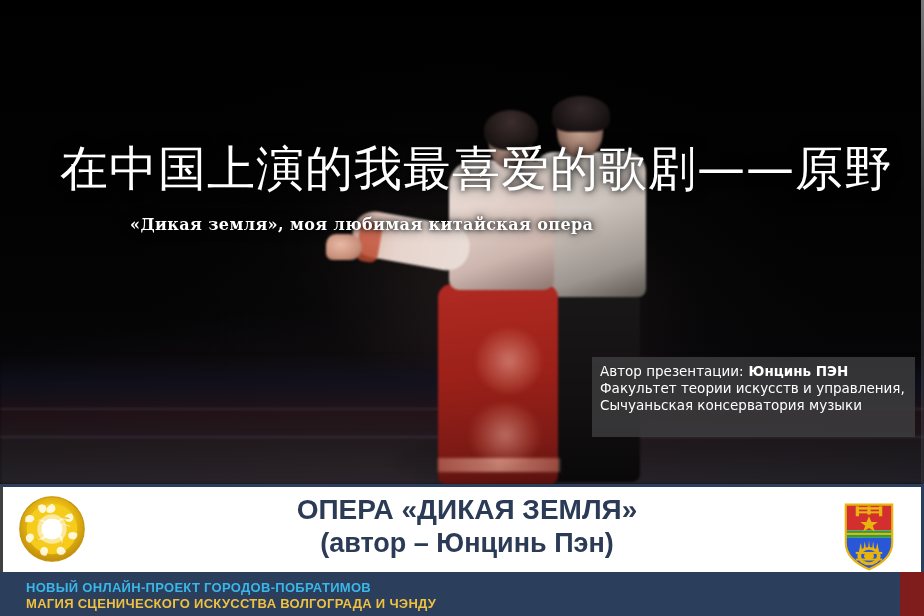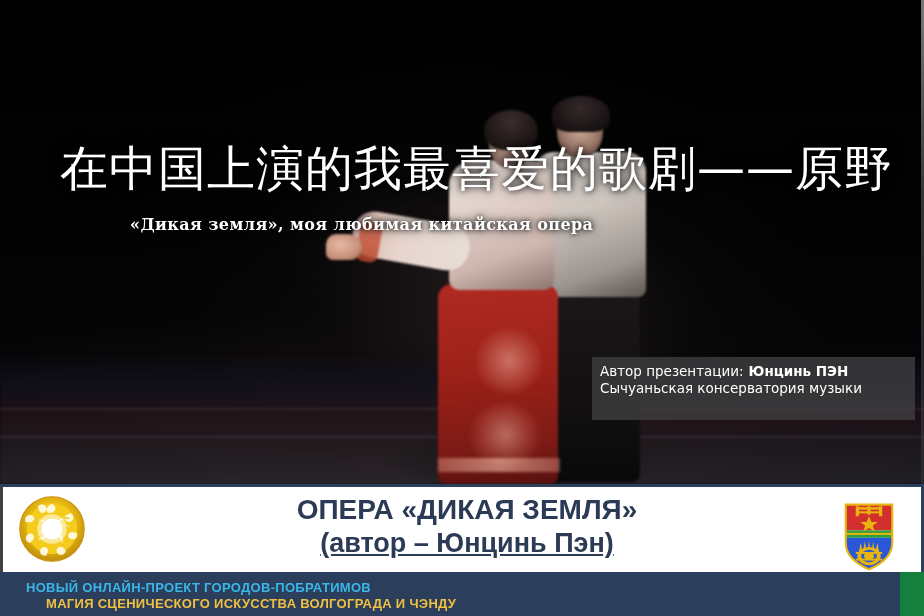--- a/index.html
+++ b/index.html
@@ -8,21 +8,21 @@
     background: #000;
   }
   body {
     font-family: "Liberation Sans", sans-serif;
   }
   #slide {
     position: relative;
     width: 924px;
     height: 616px;
     overflow: hidden;
-    background: #15803d;
+    background: #7f1d1d;
   }
 
   
   #photo-area {
     position: absolute;
     left: 0; top: 0;
     width: 924px;
     height: 484px;
     overflow: hidden;
     background: #000;
@@ -257,21 +257,20 @@
     color: #2b3a55;
     letter-spacing: 0px;
     line-height: 34px;
   }
   #footer-title .l2 {
     font-family: "Liberation Sans", sans-serif;
     font-weight: 700;
     font-size: 27px;
     color: #2b3a55;
     line-height: 32px;
-    text-decoration: underline;
   }
   #crest-right {
     position: absolute;
     right: 27px;
     top: 16px;
     width: 50px;
     height: 68px;
   }
 
   
@@ -286,21 +285,21 @@
   #bottom-strip .sl {
     position: absolute;
     left: 26px;
     font-family: "Liberation Sans", sans-serif;
     font-weight: 700;
     font-size: 13px;
     letter-spacing: 0.3px;
     white-space: nowrap;
   }
   #bottom-strip .sl1 { top: 8px;  color: #39b7e8; }
-  #bottom-strip .sl2 { top: 24px; color: #f0c040; margin-left: 20px; }
+  #bottom-strip .sl2 { top: 24px; color: #f0c040; }
 </style>
 </head>
 <body>
 
 <div id="slide">
 
   <div id="photo-area">
     <div class="stage-bg"></div>
     <div class="spot-glow"></div>
     <div class="shadow-pool"></div>
@@ -332,20 +331,21 @@
     <div class="photo-edge-right"></div>
   </div>
 
   <div id="title-cn">在中国上演的我最喜爱的歌剧——原野</div>
   <div id="title-ru">«Дикая земля», моя любимая китайская опера</div>
 
   <div id="author-box">
     <div class="line">
       <span class="lbl">Автор презентации:</span><span class="nm">Юнцинь ПЭН</span>
     </div>
+    <div class="line">Факультет теории искусств и управления,</div>
     <div class="line">Сычуаньская консерватория музыки</div>
   </div>
 
   <div id="footer-band">
 
     <svg id="logo-left" viewBox="0 0 100 100">
       <defs>
         <radialGradient id="gradRing" cx="50%" cy="42%" r="62%">
           <stop offset="0%" stop-color="#fff6c9"></stop>
           <stop offset="48%" stop-color="#f2c414"></stop>

